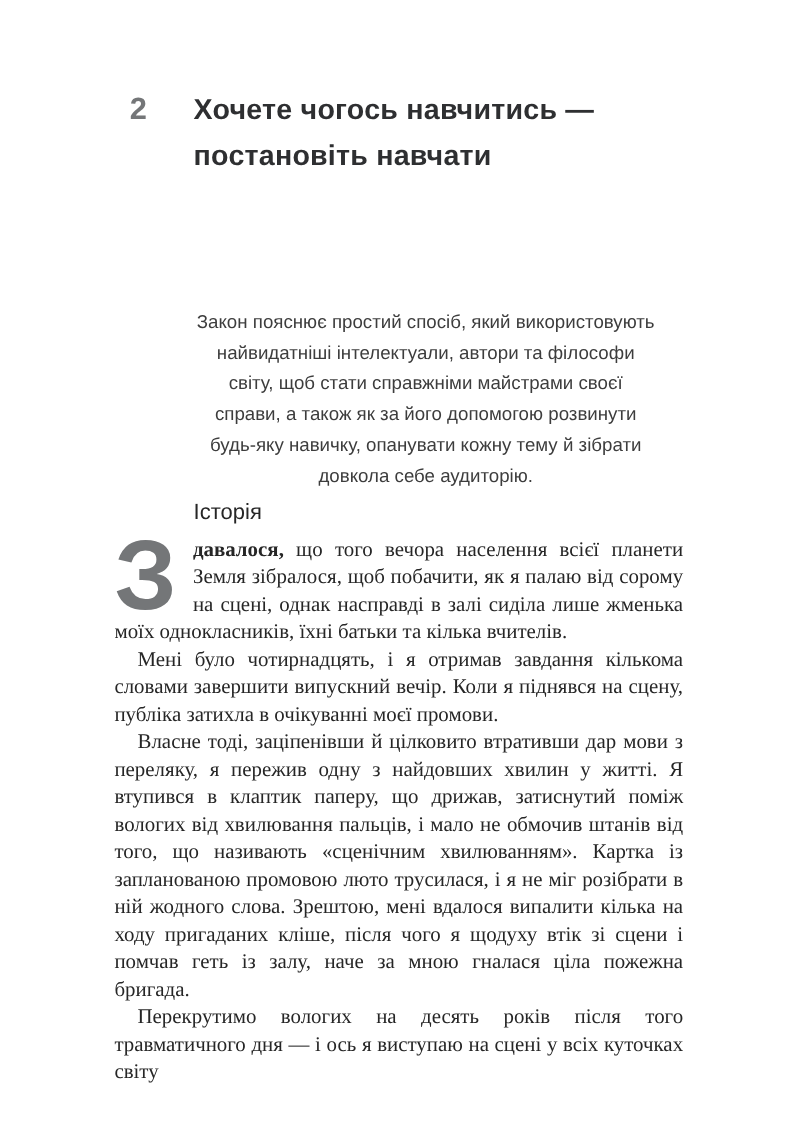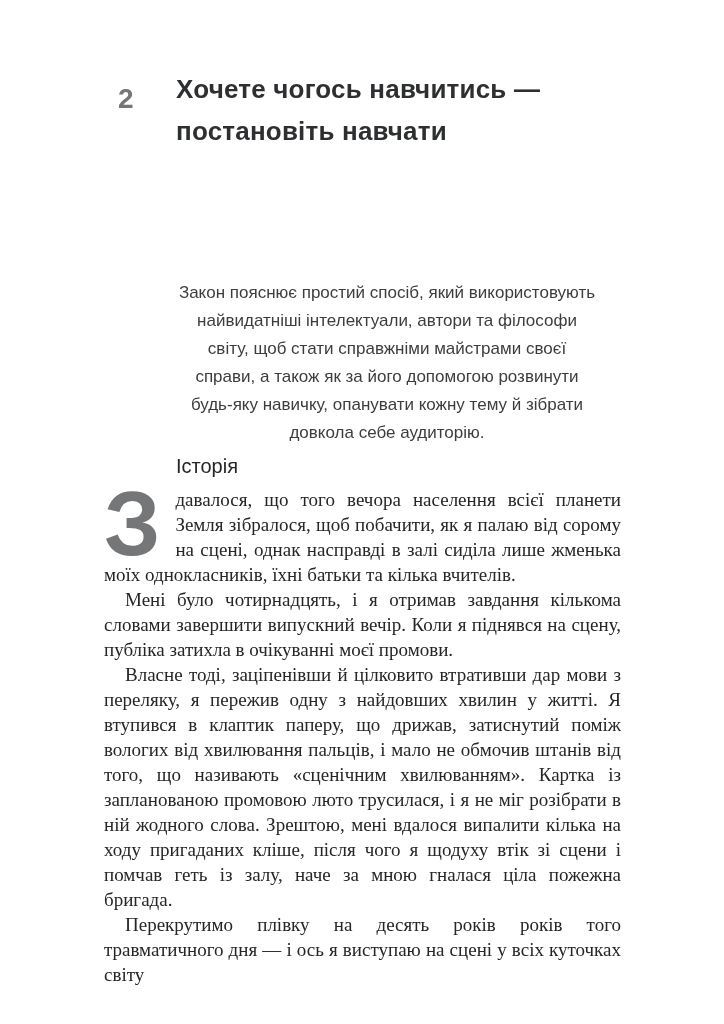--- a/index.html
+++ b/index.html
@@ -24,21 +24,21 @@
   .chapter-number {
     position: absolute;
     left: 118px;
     top: 78px;
     font: 700 28px/42px "Liberation Sans", sans-serif;
     color: var(--accent_gray, #747678);
   }
   .chapter-title {
     position: absolute;
     left: 176px;
-    top: 68px;
+    top: 78px;
     width: 400px;
     font: 700 26px/42px "Liberation Sans", sans-serif;
     color: var(--title_dark, #2e2f31);
     letter-spacing: 0.2px;
   }
 
   
   .intro {
     position: absolute;
     left: 176px;
@@ -64,21 +64,21 @@
     position: absolute;
     left: 104px;
     top: 487px;
     width: 517px;
     font: 400 19px/25px "Liberation Serif", serif;
     color: var(--body_dark, #262626);
     text-align: justify;
   }
   .story p { margin: 0; }
   .story p.indented { text-indent: 21px; }
-  .story b { font-weight: 400; }
+  .story b { font-weight: 700; }
 
   .dropcap {
     float: left;
     height: 66px;
     margin: 4px 15px 0 0;
     font: 700 90px/66px "Liberation Sans", sans-serif;
     color: var(--accent_gray, #747678);
   }
 </style>
 </head>
@@ -93,16 +93,16 @@
   <p class="intro">Закон пояснює простий спосіб, який використовують найвидатніші інтелектуали, автори та філософи світу, щоб стати справжніми майстрами своєї справи, а також як за його допомогою розвинути будь-яку навичку, опанувати кожну тему й зібрати довкола себе аудиторію.</p>
 
   <h2 class="section-heading">Історія</h2>
 
   <div class="story">
     <p>
       <span class="dropcap">З</span><b>давалося,</b><span> що того вечора населення всієї планети Земля зібралося, щоб побачити, як я палаю від сорому на сцені, однак насправді в залі сиділа лише жменька моїх однокласників, їхні батьки та кілька вчителів.</span>
     </p>
     <p class="indented">Мені було чотирнадцять, і я отримав завдання кількома словами завершити випускний вечір. Коли я піднявся на сцену, публіка затихла в очікуванні моєї промови.</p>
     <p class="indented">Власне тоді, заціпенівши й цілковито втративши дар мови з переляку, я пережив одну з найдовших хвилин у житті. Я втупився в клаптик паперу, що дрижав, затиснутий поміж вологих від хвилювання пальців, і мало не обмочив штанів від того, що називають «сценічним хвилюванням». Картка із запланованою промовою люто трусилася, і я не міг розібрати в ній жодного слова. Зрештою, мені вдалося випалити кілька на ходу пригаданих кліше, після чого я щодуху втік зі сцени і помчав геть із залу, наче за мною гналася ціла пожежна бригада.</p>
-    <p class="indented">Перекрутимо плівку на десять років років того травматичного дня — і ось я виступаю на сцені у всіх куточках світу</p>
+    <p class="indented">Перекрутимо вологих на десять років після того травматичного дня — і ось я виступаю на сцені у всіх куточках світу</p>
   </div>
 
 </div>
 
 </body></html>

